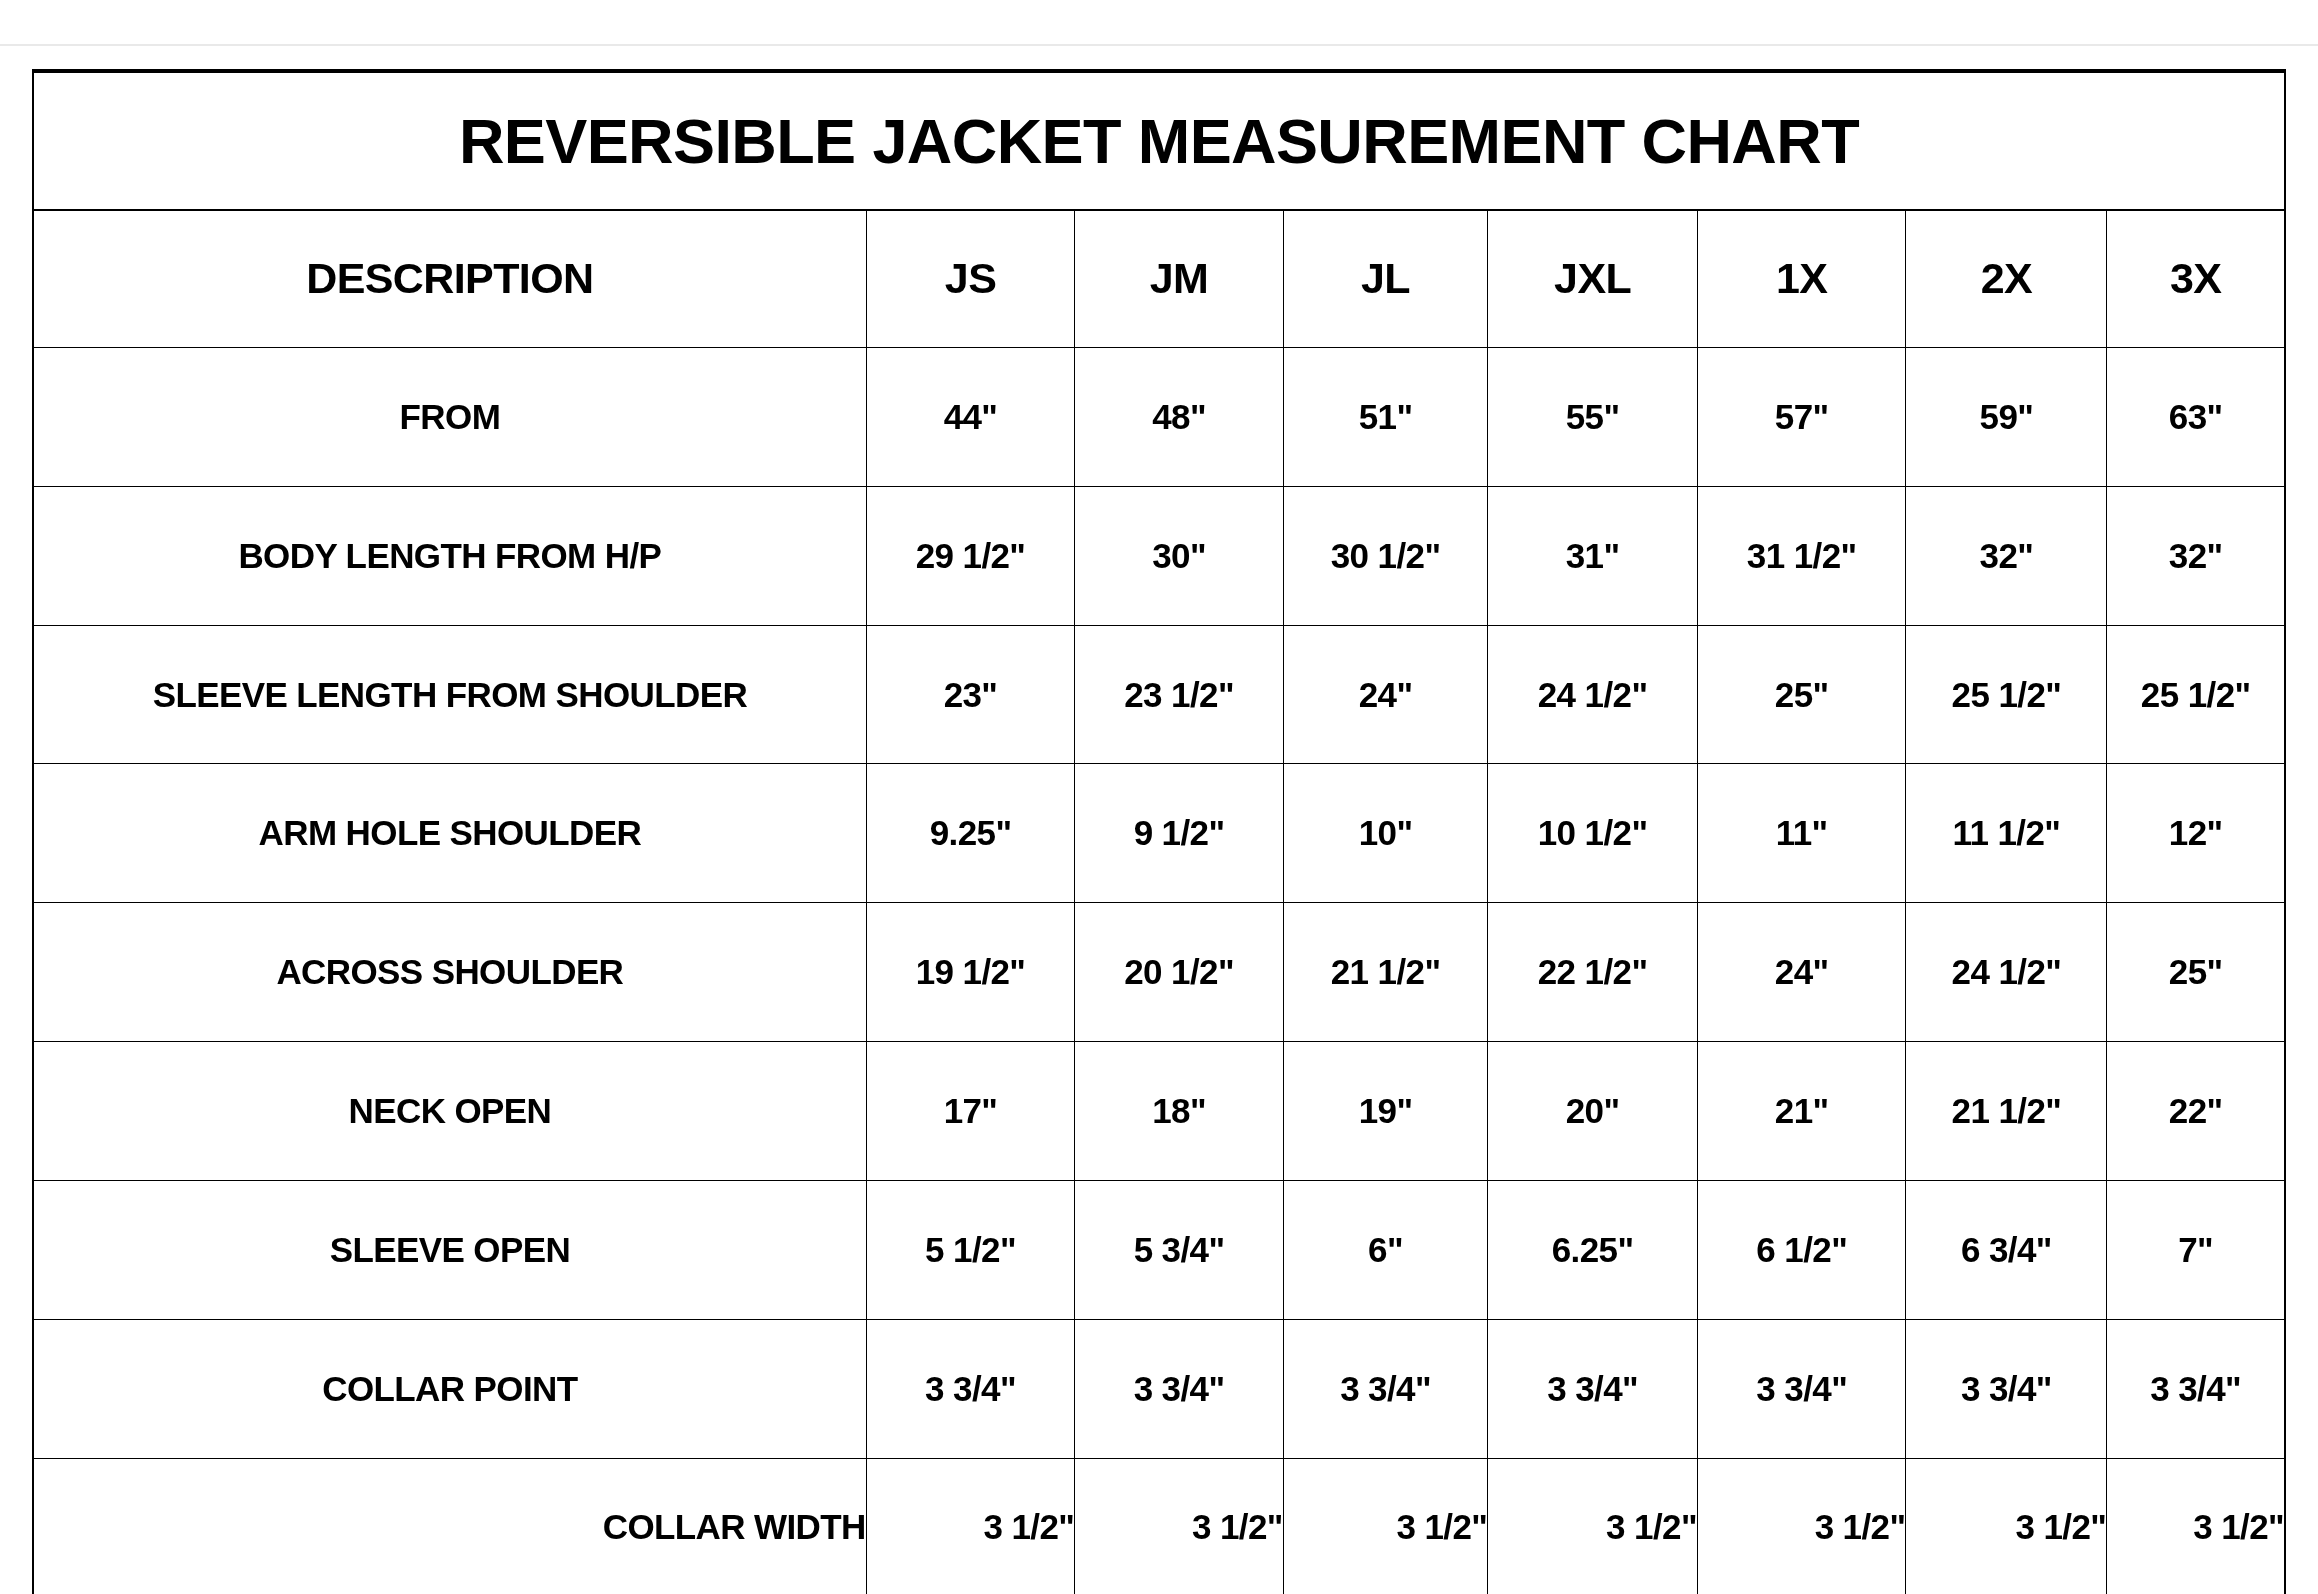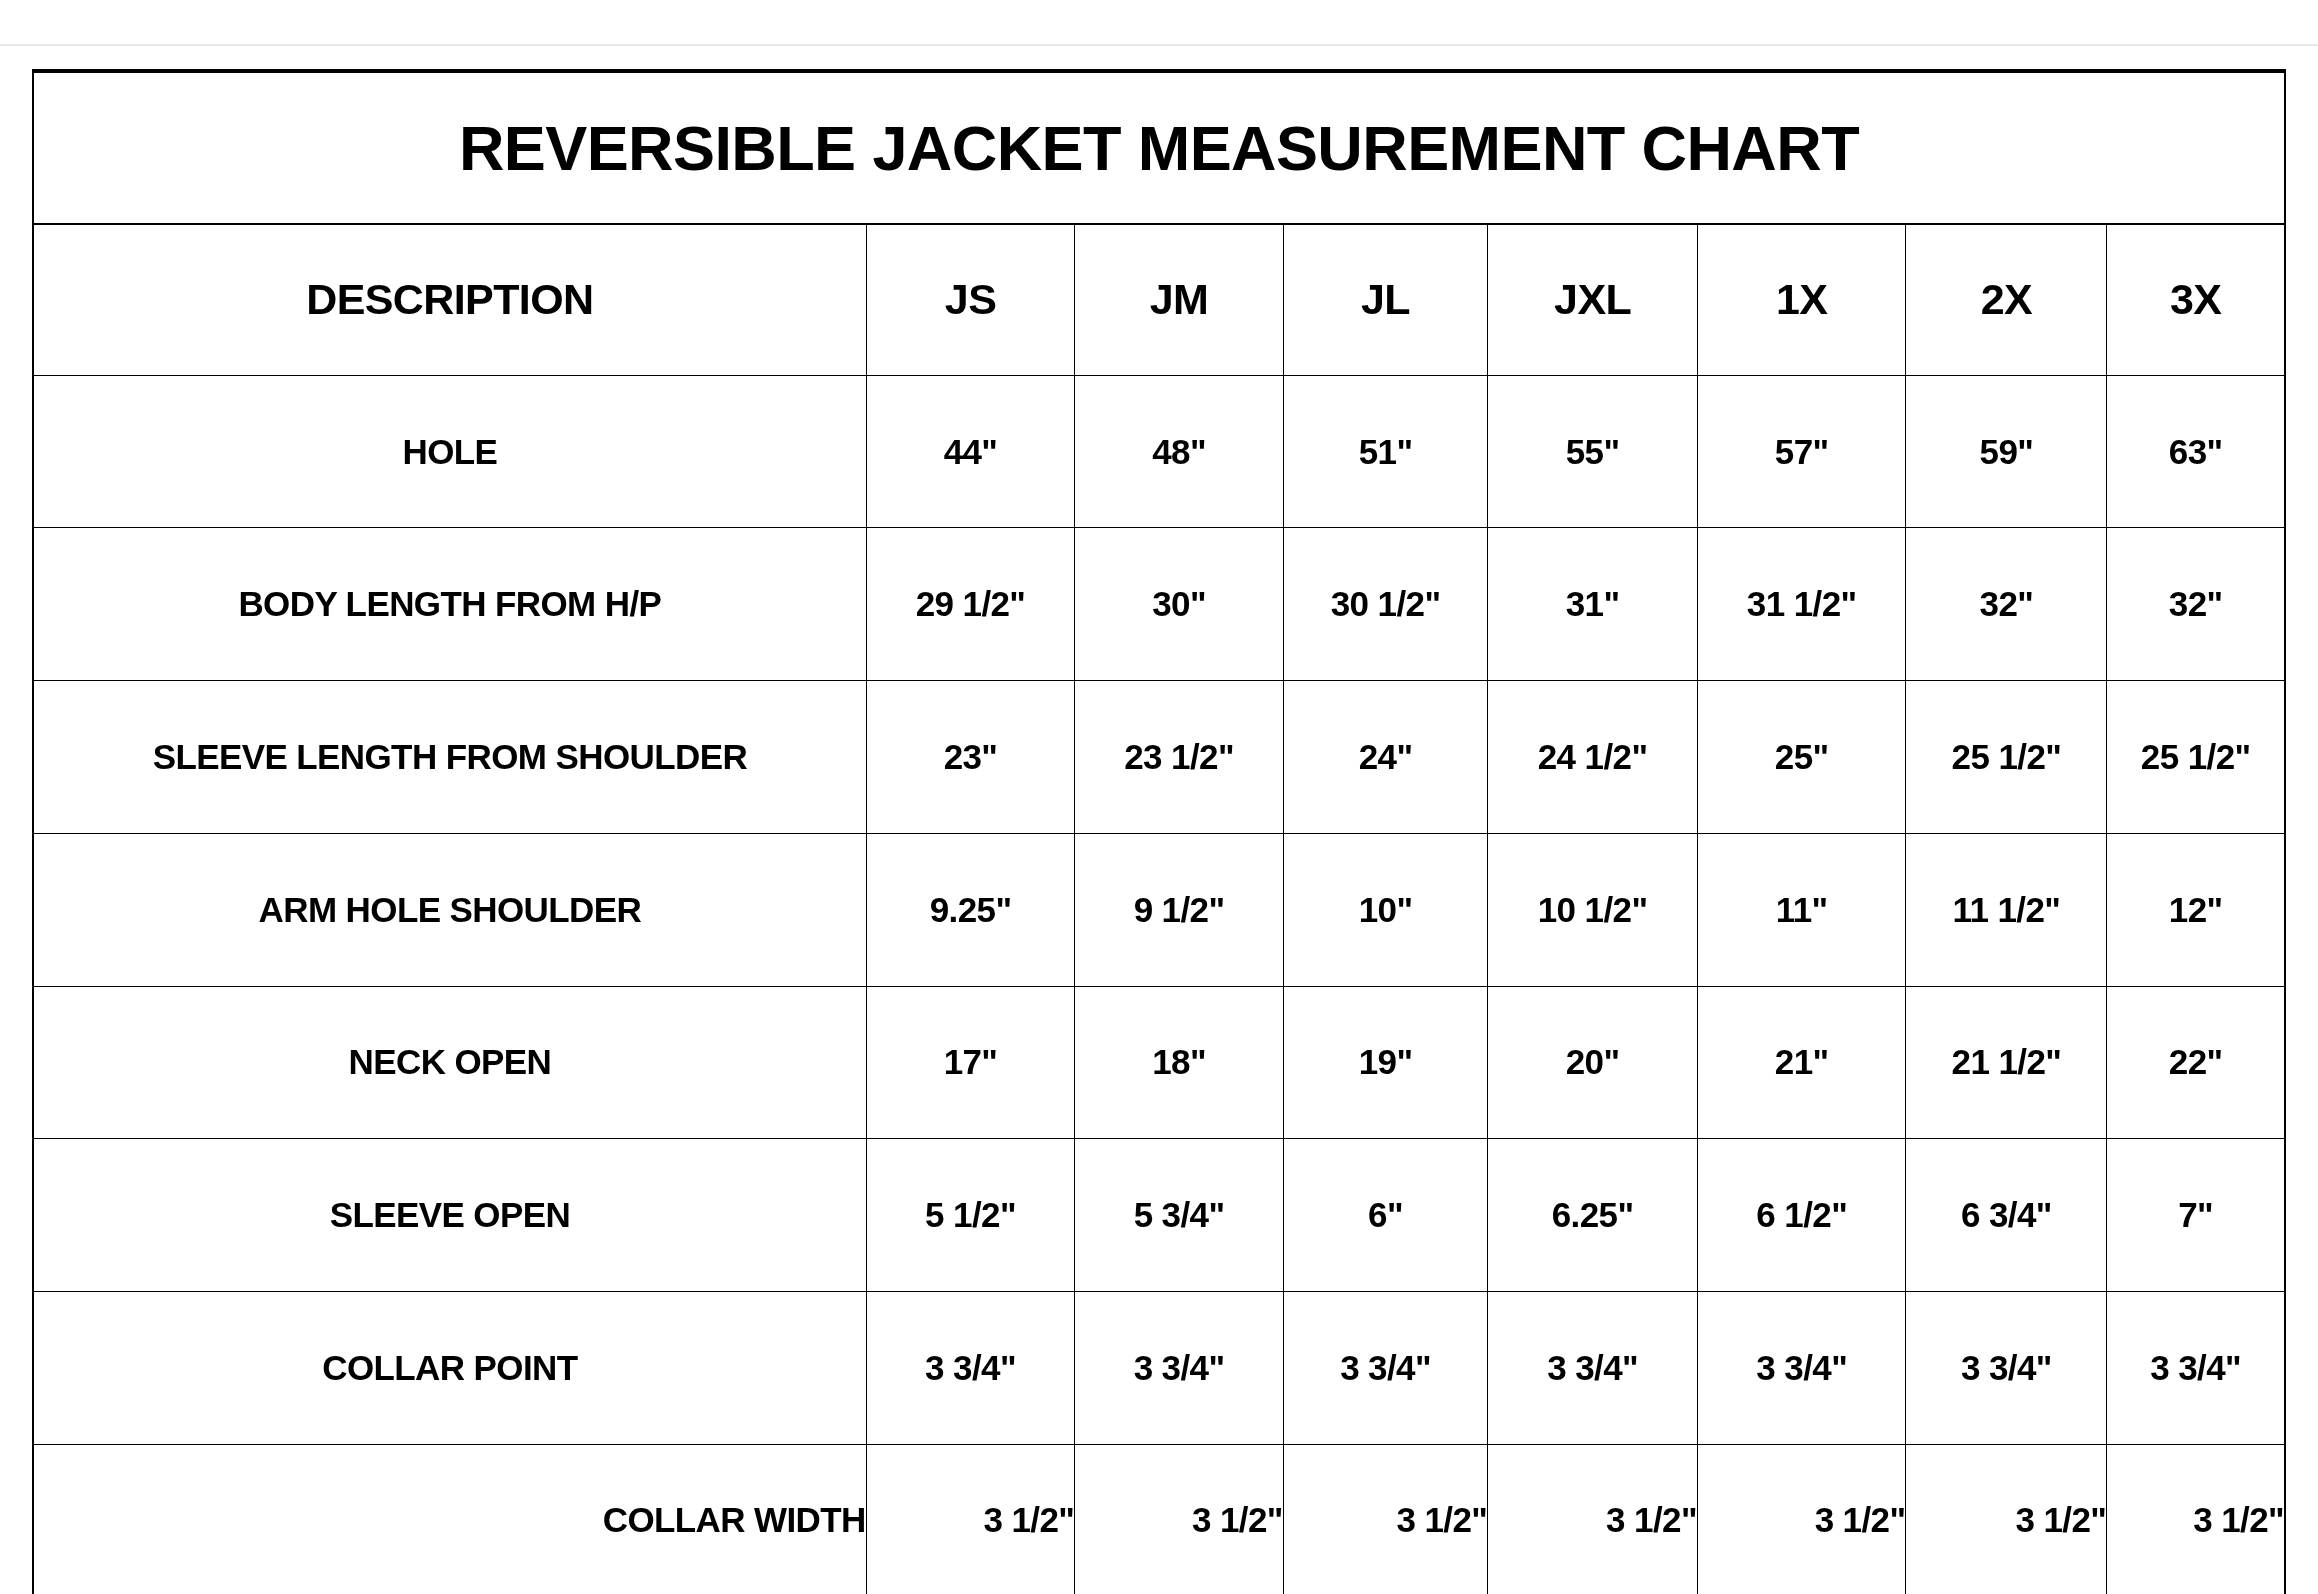--- a/index.html
+++ b/index.html
@@ -89,21 +89,21 @@
           <td>JS</td>
           <td>JM</td>
           <td>JL</td>
           <td>JXL</td>
           <td>1X</td>
           <td>2X</td>
           <td>3X</td>
         </tr>
 
         <tr class="data-row">
-          <td>HOLE</td>
+          <td>FROM</td>
           <td>44"</td>
           <td>48"</td>
           <td>51"</td>
           <td>55"</td>
           <td>57"</td>
           <td>59"</td>
           <td>63"</td>
         </tr>
         <tr class="data-row">
           <td>BODY LENGTH FROM H/P</td>
@@ -127,20 +127,30 @@
         </tr>
         <tr class="data-row">
           <td>ARM HOLE SHOULDER</td>
           <td>9.25"</td>
           <td>9 1/2"</td>
           <td>10"</td>
           <td>10 1/2"</td>
           <td>11"</td>
           <td>11 1/2"</td>
           <td>12"</td>
+        </tr>
+        <tr class="data-row">
+          <td>ACROSS SHOULDER</td>
+          <td>19 1/2"</td>
+          <td>20 1/2"</td>
+          <td>21 1/2"</td>
+          <td>22 1/2"</td>
+          <td>24"</td>
+          <td>24 1/2"</td>
+          <td>25"</td>
         </tr>
         <tr class="data-row">
           <td>NECK OPEN</td>
           <td>17"</td>
           <td>18"</td>
           <td>19"</td>
           <td>20"</td>
           <td>21"</td>
           <td>21 1/2"</td>
           <td>22"</td>

